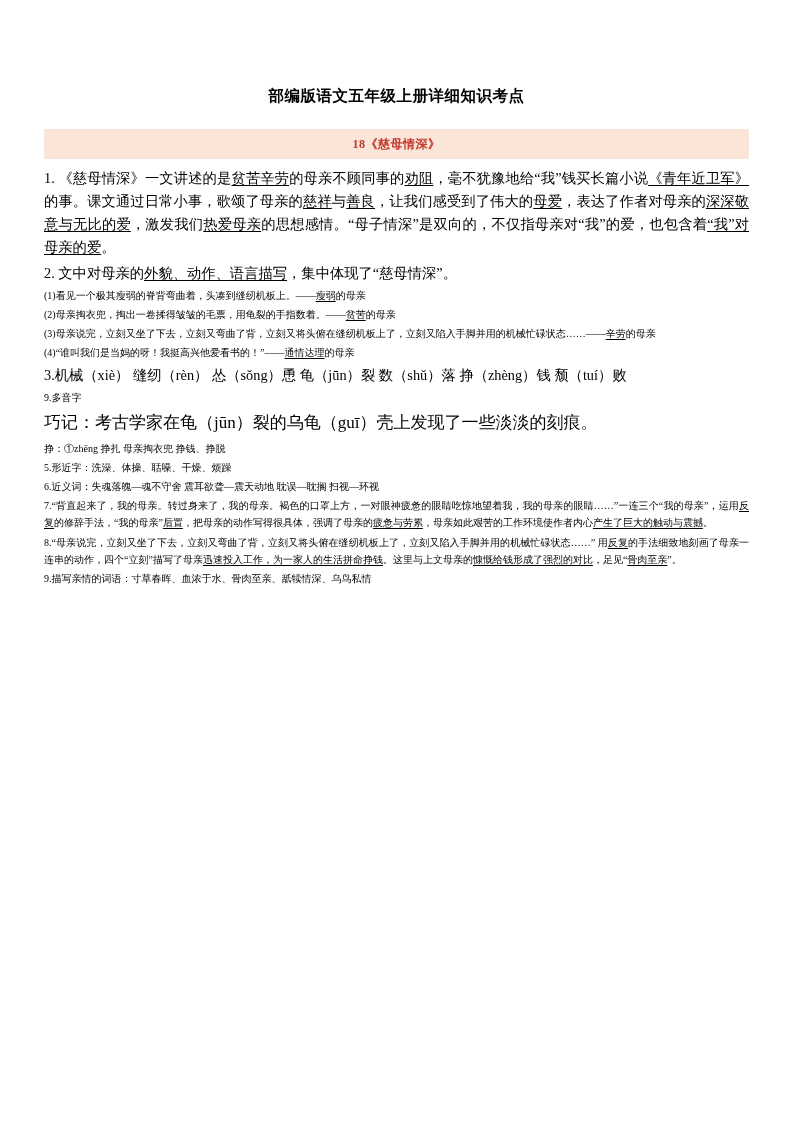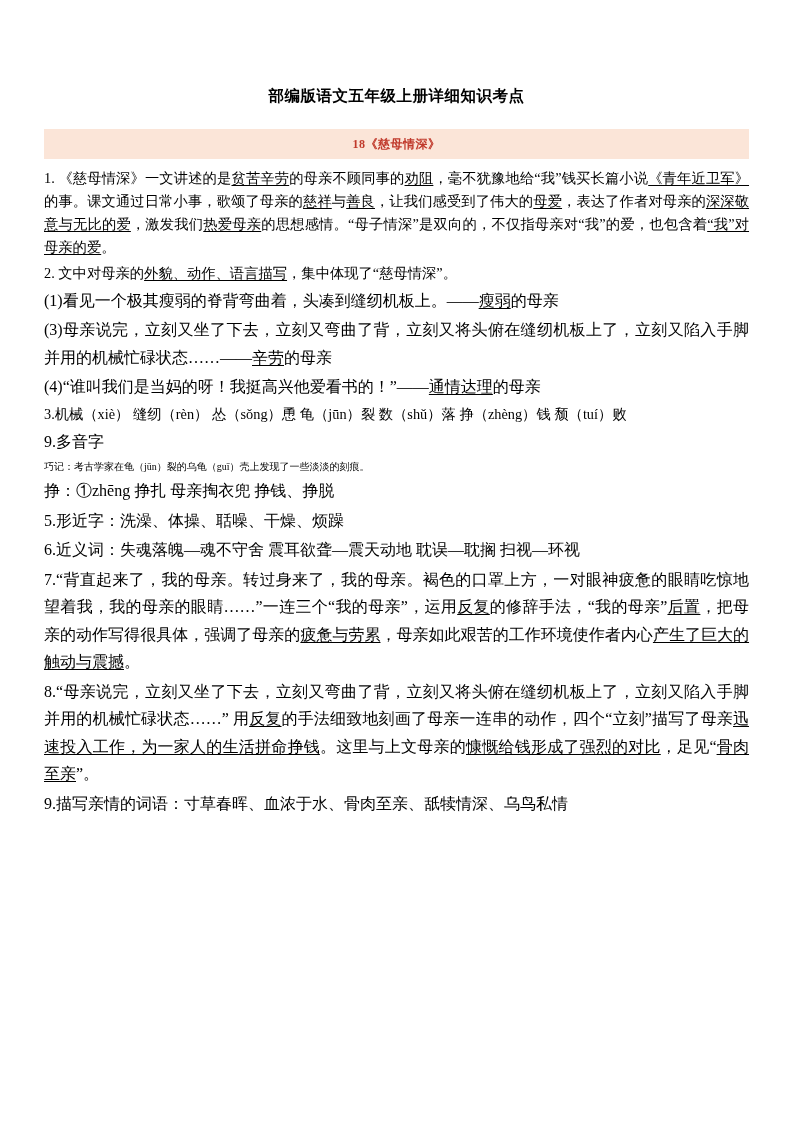--- a/index.html
+++ b/index.html
@@ -42,25 +42,25 @@
     letter-spacing: 0.5px;
   }
   .para {
     font-size: 14.3px;
     line-height: 1.62;
     text-align: justify;
     margin: 0 0 2px 0;
     text-indent: 0;
   }
   .para.small {
-    font-size: 16px;
+    font-size: 10px;
     line-height: 1.72;
   }
   .para.tiny {
-    font-size: 10px;
+    font-size: 17px;
     line-height: 1.75;
   }
   .u {
     text-decoration: underline;
     text-underline-offset: 2px;
   }
 </style>
 </head>
 <body>
 
@@ -69,20 +69,21 @@
   <div class="doc-title">部编版语文五年级上册详细知识考点</div>
 
   <div class="section-bar">
     <span class="section-title">18《慈母情深》</span>
   </div>
 
   <div id="content">
       <div class="para"><span>1.  《慈母情深》一文讲述的是</span><span class="u">贫苦辛劳</span><span>的母亲不顾同事的</span><span class="u">劝阻</span><span>，毫不犹豫地给“我”钱买长篇小说</span><span class="u">《青年近卫军》</span><span>的事。课文通过日常小事，歌颂了母亲的</span><span class="u">慈祥</span><span>与</span><span class="u">善良</span><span>，让我们感受到了伟大的</span><span class="u">母爱</span><span>，表达了作者对母亲的</span><span class="u">深深敬意与无比的爱</span><span>，激发我们</span><span class="u">热爱母亲</span><span>的思想感情。“母子情深”是双向的，不仅指母亲对“我”的爱，也包含着</span><span class="u">“我”对母亲的爱</span><span>。</span></div>
       <div class="para"><span>2.  文中对母亲的</span><span class="u">外貌、动作、语言描写</span><span>，集中体现了“慈母情深”。</span></div>
       <div class="para small"><span>(1)看见一个极其瘦弱的脊背弯曲着，头凑到缝纫机板上。——</span><span class="u">瘦弱</span><span>的母亲</span></div>
+      <div class="para small"><span>(2)母亲掏衣兜，掏出一卷揉得皱皱的毛票，用龟裂的手指数着。——</span><span class="u">贫苦</span><span>的母亲</span></div>
       <div class="para small"><span>(3)母亲说完，立刻又坐了下去，立刻又弯曲了背，立刻又将头俯在缝纫机板上了，立刻又陷入手脚并用的机械忙碌状态……——</span><span class="u">辛劳</span><span>的母亲</span></div>
       <div class="para small"><span>(4)“谁叫我们是当妈的呀！我挺高兴他爱看书的！”——</span><span class="u">通情达理</span><span>的母亲</span></div>
       <div class="para"><span>3.机械（xiè）  缝纫（rèn）  怂（sǒng）恿  龟（jūn）裂  数（shǔ）落  挣（zhèng）钱   颓（tuí）败</span></div>
       <div class="para small"><span>9.多音字</span></div>
       <div class="para tiny"><span>巧记：考古学家在龟（jūn）裂的乌龟（guī）壳上发现了一些淡淡的刻痕。</span></div>
       <div class="para small"><span>挣：①zhēng 挣扎  母亲掏衣兜 挣钱、挣脱</span></div>
       <div class="para small"><span>5.形近字：洗澡、体操、聒噪、干燥、烦躁</span></div>
       <div class="para small"><span>6.近义词：失魂落魄—魂不守舍   震耳欲聋—震天动地   耽误—耽搁   扫视—环视</span></div>
       <div class="para small"><span>7.“背直起来了，我的母亲。转过身来了，我的母亲。褐色的口罩上方，一对眼神疲惫的眼睛吃惊地望着我，我的母亲的眼睛……”一连三个“我的母亲”，运用</span><span class="u">反复</span><span>的修辞手法，“我的母亲”</span><span class="u">后置</span><span>，把母亲的动作写得很具体，强调了母亲的</span><span class="u">疲惫与劳累</span><span>，母亲如此艰苦的工作环境使作者内心</span><span class="u">产生了巨大的触动与震撼</span><span>。</span></div>
       <div class="para small"><span>8.“母亲说完，立刻又坐了下去，立刻又弯曲了背，立刻又将头俯在缝纫机板上了，立刻又陷入手脚并用的机械忙碌状态……”    用</span><span class="u">反复</span><span>的手法细致地刻画了母亲一连串的动作，四个“立刻”描写了母亲</span><span class="u">迅速投入工作，为一家人的生活拼命挣钱</span><span>。这里与上文母亲的</span><span class="u">慷慨给钱形成了强烈的对比</span><span>，足见“</span><span class="u">骨肉至亲</span><span>”。</span></div>

